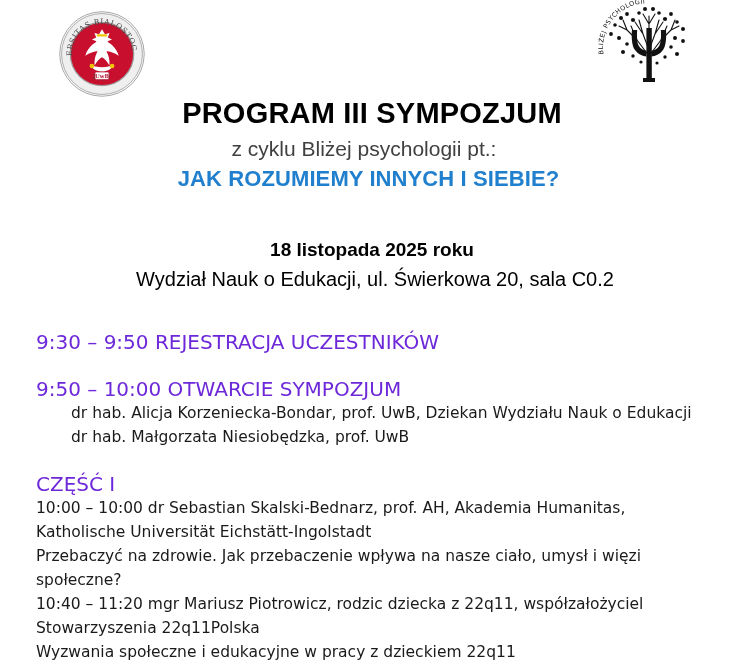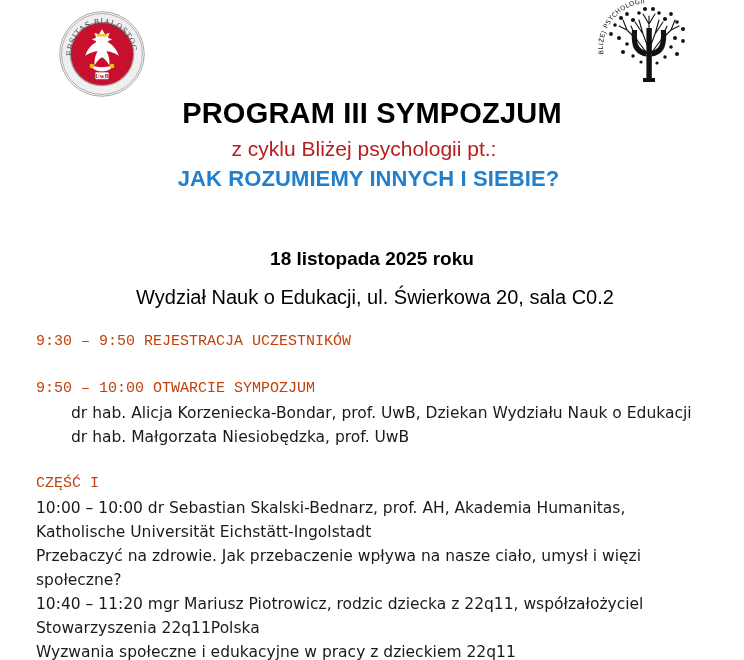--- a/index.html
+++ b/index.html
@@ -47,21 +47,21 @@
     font-size: 29px;
     letter-spacing: 0.2px;
     line-height: 34px;
     color: #000000;
     margin: 0;
   }
   .title-sub {
     font-family: "Liberation Sans", sans-serif;
     font-size: 21px;
     line-height: 29px;
-    color: #b91c1c;
+    color: #404040;
     margin: 4px 16px 0 0;
   }
   .title-question {
     font-family: "Liberation Sans", sans-serif;
     font-weight: bold;
     font-size: 22px;
     line-height: 28px;
     color: #2180CE;
     margin: 2px 7px 0 0;
     letter-spacing: 0.1px;
@@ -74,21 +74,21 @@
     top: 233px;
     width: 744px;
     text-align: center;
   }
   .meta-date {
     font-family: "Liberation Sans", sans-serif;
     font-weight: bold;
     font-size: 19px;
     line-height: 25px;
     color: #000000;
-    margin: 13px;
+    margin: 4px;
   }
   .meta-venue {
     font-family: "Liberation Sans", sans-serif;
     font-size: 20px;
     line-height: 27px;
     color: #000000;
     margin: 2px 0 0 6px;
   }
 
   
@@ -96,25 +96,24 @@
     position: absolute;
     left: 36px;
     top: 330px;
     width: 690px;
     font-family: "DejaVu Sans", sans-serif;
     font-size: 15.5px;
     line-height: 24px;
     color: #1a1a1a;
   }
   .prog-head {
-    color: #c2410c;
-    font-size: 15px;
+    color: #6d28d9;
+    font-size: 20px;
     line-height: 24px;
     white-space: nowrap;
-    font-family: Liberation Mono, monospace;
   }
   .prog-line {
     color: #1a1a1a;
     font-size: 15.5px;
     line-height: 24px;
   }
   .prog-line.indent { padding-left: 5px; margin-left: 30px; }
   .prog-line.italic { }
   .spacer-md { height: 23px; }
 </style>

